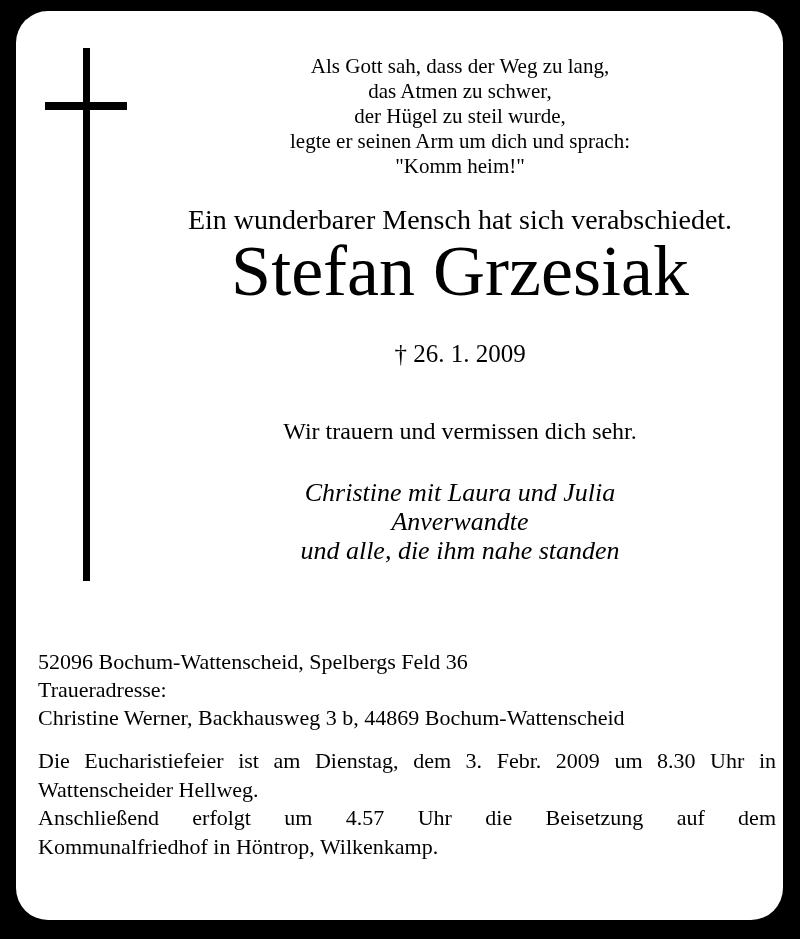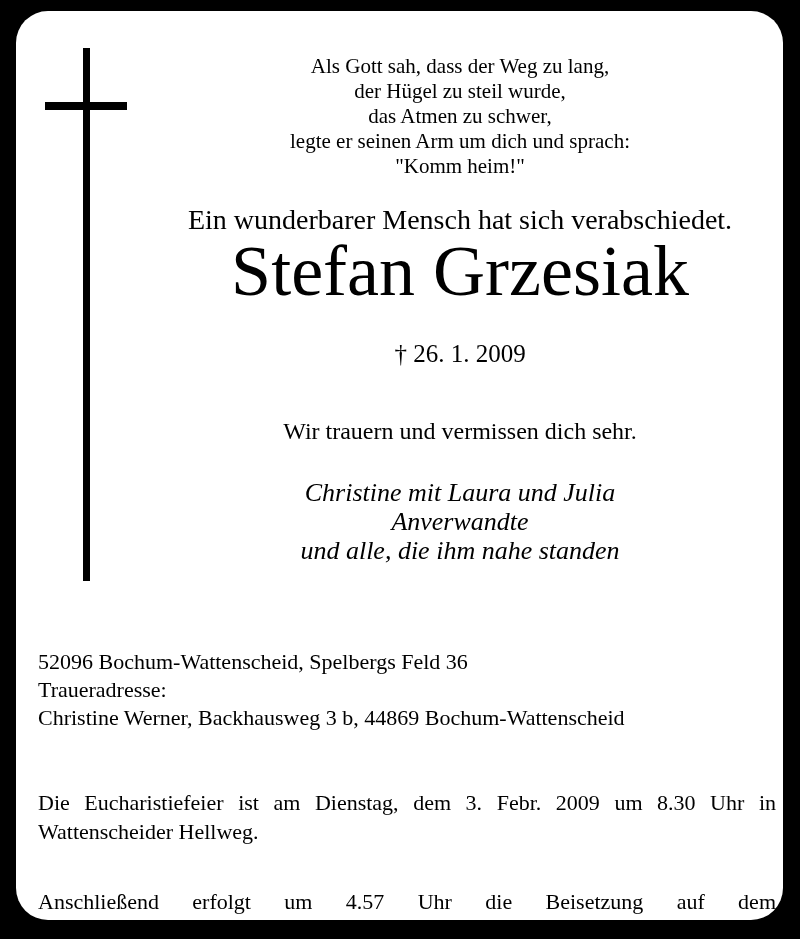--- a/index.html
+++ b/index.html
@@ -62,38 +62,37 @@
     left: 22px;
     width: 738px;
     text-align: left;
   }
   .address { top: 637px; font-size: 22px; line-height: 28px; }
   .service { top: 736px; font-size: 22px; line-height: 28.5px; }
   .service .line { min-height: 28.5px; }
   .service .just {
     text-align: justify;
     text-align-last: justify;
-    margin-top: 42px;
   }
 </style>
 </head>
 <body>
 
 <div class="page">
   <div class="sheet">
 
     <div>
       <div class="cross-v"></div>
       <div class="cross-h"></div>
     </div>
 
     <div class="centercol poem">
       <div>Als Gott sah, dass der Weg zu lang,</div>
+      <div>das Atmen zu schwer,</div>
       <div>der Hügel zu steil wurde,</div>
-      <div>das Atmen zu schwer,</div>
       <div>legte er seinen Arm um dich und sprach:</div>
       <div>"Komm heim!"</div>
     </div>
 
     <div class="centercol farewell">Ein wunderbarer Mensch hat sich verabschiedet.</div>
 
     <div class="centercol name">Stefan Grzesiak</div>
 
     <div class="centercol dates">
       <div class="row">

